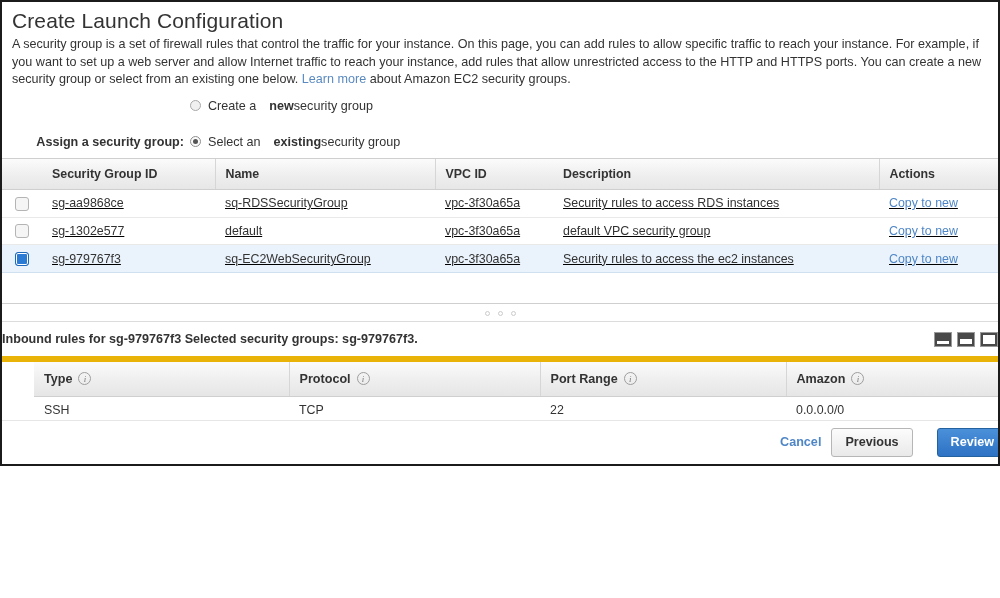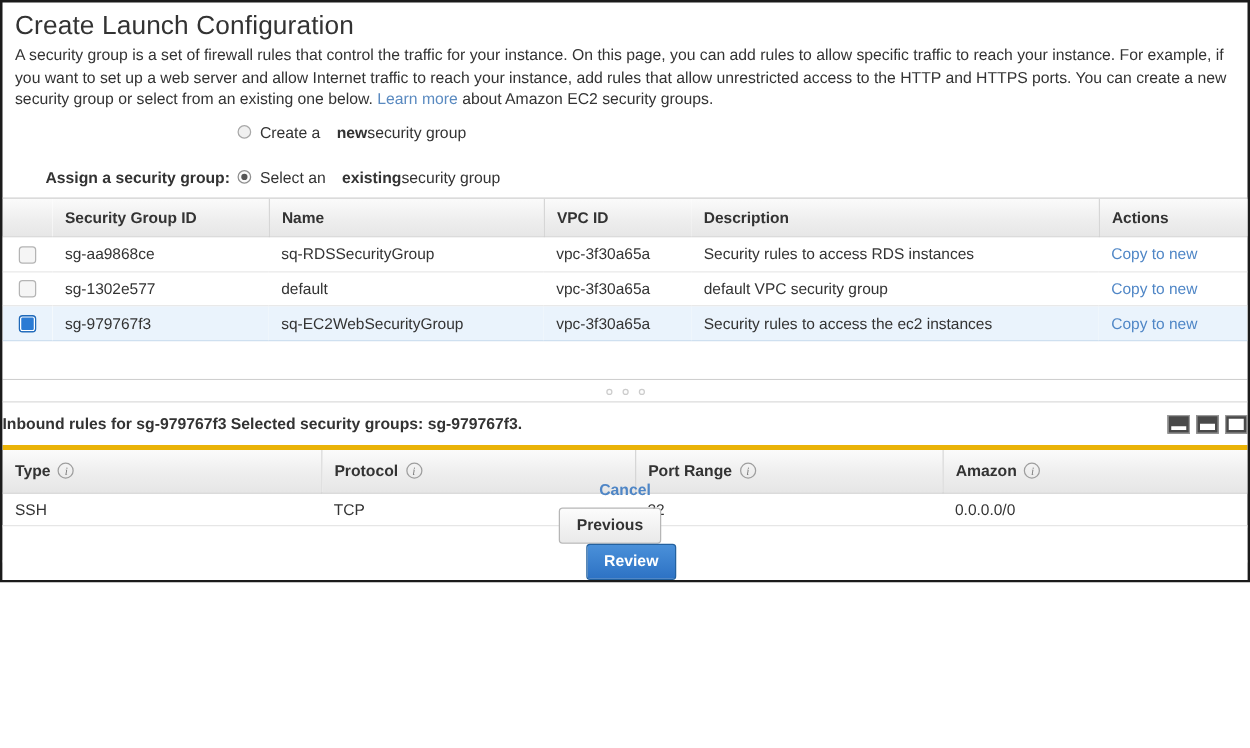--- a/index.html
+++ b/index.html
@@ -98,21 +98,21 @@
     text-overflow: ellipsis;
   }
 
   
   .sg-wrap {
     margin-top: 9px;
     border-top: 1px solid #cfcfcf;
     border-bottom: 1px solid #cfcfcf;
   }
   .sg-wrap .thead-row th { border-bottom: 1px solid #cfcfcf; }
-  .sg-body-scroll { height: 113px; background: #fff; overflow: hidden; }
+  .sg-body-scroll { height: 113px; background: #fff; overflow: hidden; text-decoration: underline; }
   .row-sel { background: #eaf3fc; }
   .row-sel td { border-bottom: 1px solid #cfe0f0; border-top: 1px solid #cfe0f0; }
   .cb {
     width: 14px; height: 14px;
     border-radius: 3px;
     border: 1px solid #b4b4b4;
     background: #f5f5f5;
     display: inline-block;
     vertical-align: middle;
     cursor: pointer;
@@ -160,21 +160,21 @@
     padding: 1px;
   }
   .li::after {
     content: ""; position: absolute; left: 2px; right: 2px; background: #ffffff;
   }
   .li.a::after { bottom: 2px; height: 3px; }
   .li.b::after { bottom: 2px; height: 5px; }
   .li.c::after { top: 2px; bottom: 2px; }
 
   
-  .ib-wrap { border-top: 4px solid #eab308; border-bottom: 1px solid #e3e3e3; }
+  .ib-wrap { border-top: 6px solid #eab308; border-bottom: 1px solid #e3e3e3; padding-left: 32px; }
   .ib-wrap .thead-row th { border-bottom: 1px solid #cfcfcf; height: 34px; font-size: 12.6px; }
   .info-i {
     display: inline-block;
     width: 13px; height: 13px; line-height: 12px;
     border: 1px solid #9e9e9e; border-radius: 50%;
     font-size: 9px; font-style: italic; font-weight: normal;
     text-align: center; color: #7a7a7a;
     margin-left: 6px; vertical-align: 1px;
     font-family: "Liberation Serif", serif;
     cursor: pointer;
@@ -183,21 +183,20 @@
   .ib-wrap tr:last-child td { border-bottom: 1px solid #e3e3e3; text-decoration: underline; }
 
   
   .footer {
     position: absolute; left: 0; right: 0; bottom: 0;
     height: 44px;
     border-top: 1px solid #e6e6e6;
     display: flex; align-items: center; justify-content: flex-end;
     padding-right: 0;
     background: #ffffff;
-    flex-direction: column;
   }
   .btn {
     font-family: "Liberation Sans", sans-serif;
     font-size: 12.6px; font-weight: bold;
     border-radius: 3px;
     cursor: pointer;
     padding: 6px 13px;
     line-height: 15px;
   }
   .btn-cancel {

